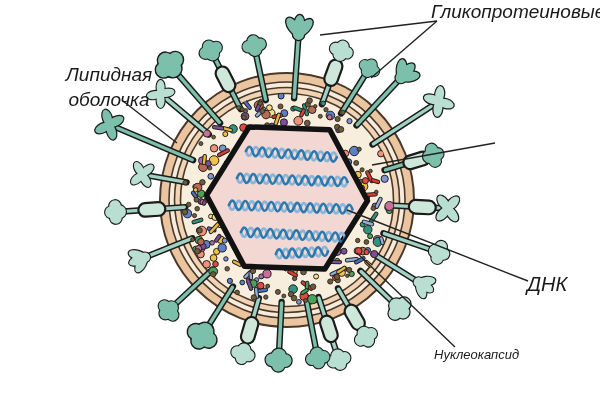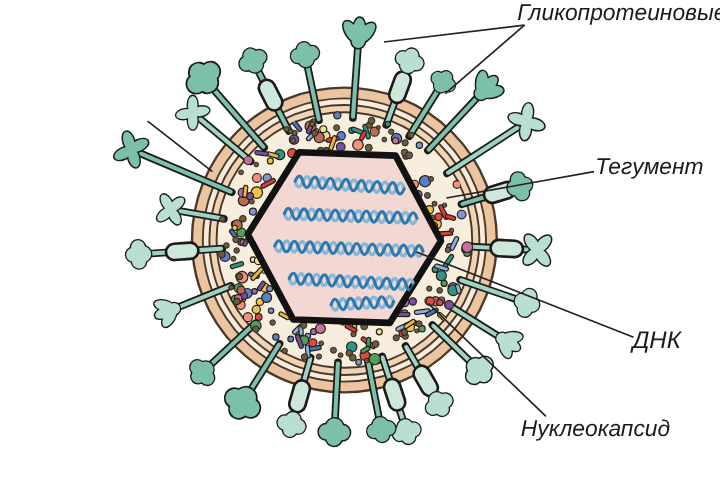--- a/index.html
+++ b/index.html
@@ -5,21 +5,21 @@
   html,body{margin:0;padding:0;background:#fff;}
   .stage{position:relative;width:600px;height:418px;background:#fff;overflow:hidden;
          font-family:"Liberation Sans",sans-serif;}
   .stage svg{position:absolute;left:0;top:0;}
   .lbl{position:absolute;font-style:italic;color:#1a1a1a;white-space:nowrap;}
   .lbl-2line{text-align:center;}
   #lbl-glyco{left:431px;top:1px;width:152px;font-size:19px;line-height:21px;}
   #lbl-lipid{left:26px;top:62px;width:166px;font-size:19px;line-height:25px;}
   #lbl-tegument{left:496px;top:129px;font-size:19px;}
   #lbl-dna{left:527px;top:273px;font-size:20px;text-align:right;}
-  #lbl-nucleo{left:434px;top:347px;font-size:19px;}
+  #lbl-nucleo{left:434px;top:347px;font-size:13px;}
 </style>
 </head>
 <body>
 
 <div class="stage">
   <svg id="virus-svg" width="600" height="418" viewBox="0 0 600 418">
       <defs>
         <clipPath id="teg-clip">
           <path d="M 394.5 200 a107.5 107.5 0 1 0 -215 0 a107.5 107.5 0 1 0 215 0 Z M367.5 200.8L329.7 129.7L249.2 126.9L206.5 195.2L244.3 266.3L324.8 269.1Z" clip-rule="evenodd"></path>
         </clipPath>
@@ -705,17 +705,20 @@
         <line x1="495" y1="143" x2="372" y2="165"></line>
         <line x1="528" y1="281" x2="347" y2="210"></line>
         <line x1="455" y1="347" x2="357" y2="253"></line>
       </g>
     </svg>
 
   <div class="lbl lbl-2line" id="lbl-glyco">
     <div>Гликопротеиновые</div>
   </div>
 
+  <div class="lbl lbl-2line" id="lbl-lipid">
+    <div>Липидная</div>
+    <div>оболочка</div>
+  </div>
 
-  <div class="lbl" id="lbl-tegument">Тегумент</div>
   <div class="lbl" id="lbl-dna">ДНК</div>
   <div class="lbl" id="lbl-nucleo">Нуклеокапсид</div>
 </div>
 
 </body></html>

